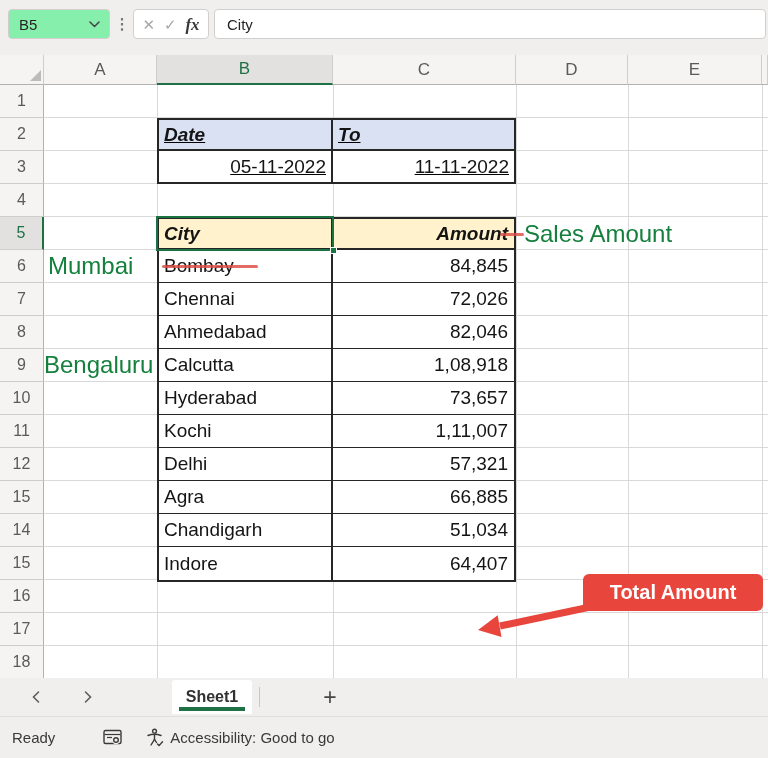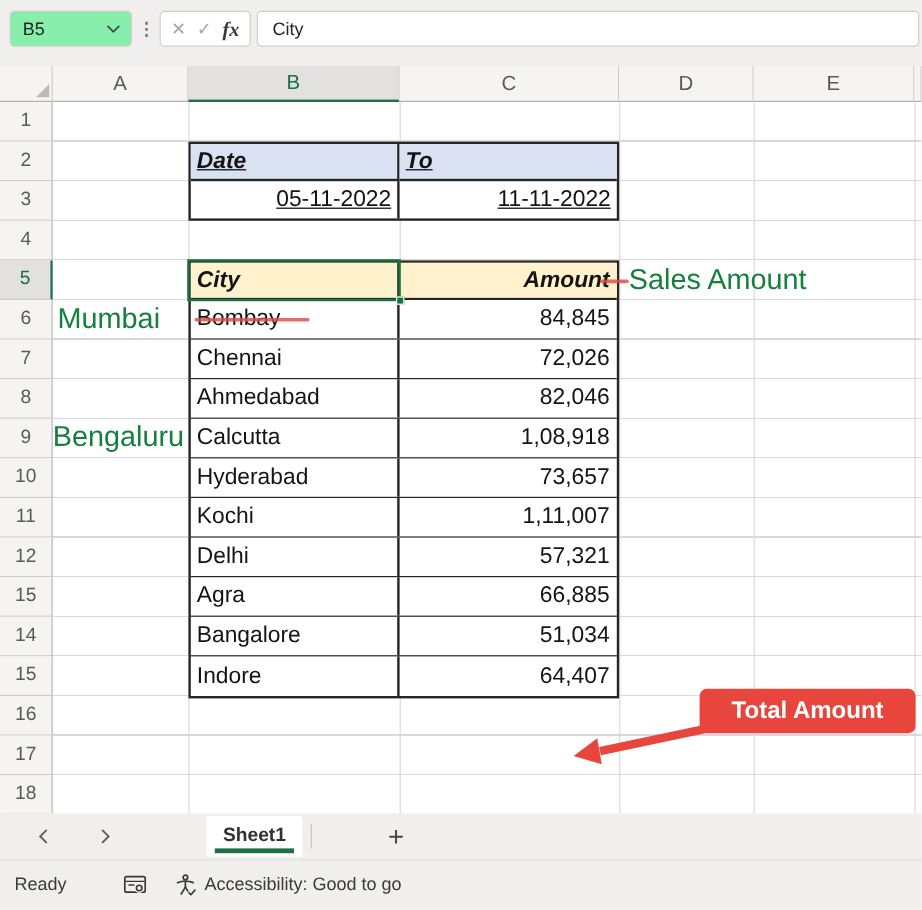--- a/index.html
+++ b/index.html
@@ -290,21 +290,21 @@
           <div class="st-amt">57,321</div>
         </div>
         <div class="st-row">
           <div class="st-city">
             <span class="city-text">Agra</span>
           </div>
           <div class="st-amt">66,885</div>
         </div>
         <div class="st-row">
           <div class="st-city">
-            <span class="city-text">Bangalore</span>
+            <span class="city-text">Chandigarh</span>
           </div>
           <div class="st-amt">51,034</div>
         </div>
         <div class="st-row">
           <div class="st-city">
             <span class="city-text">Indore</span>
           </div>
           <div class="st-amt">64,407</div>
         </div>
       </div>

